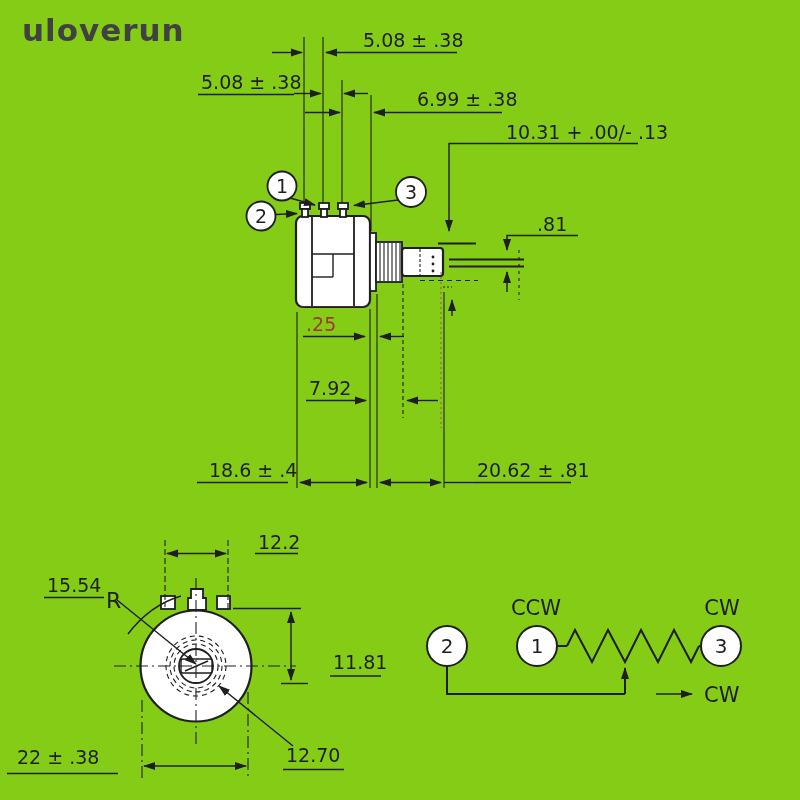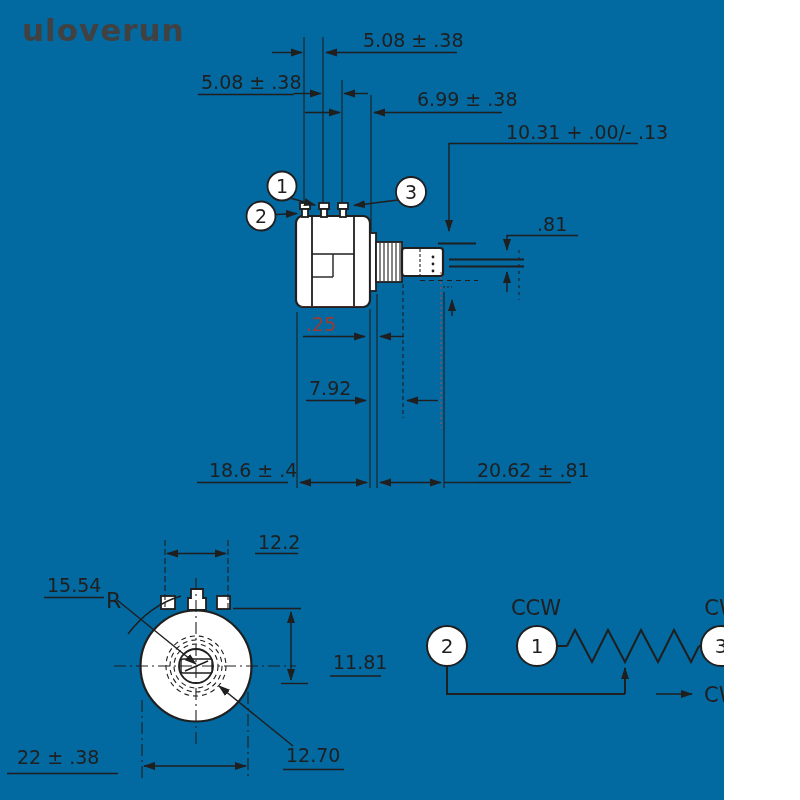--- a/index.html
+++ b/index.html
@@ -1,16 +1,16 @@
 <!DOCTYPE html>
 <html><head>
 <meta charset="utf-8">
 <style>
   html,body{margin:0;padding:0;background:#ffffff;}
-  .page{position:relative;width:724px;height:800px;background:#0369a1;overflow:hidden;
+  .page{position:relative;width:800px;height:800px;background:#84cc16;overflow:hidden;
         font-family:"DejaVu Sans","Liberation Sans",sans-serif;}
   svg{position:absolute;top:0;left:0;}
   text{fill:#1f1f1f;font-family:"DejaVu Sans","Liberation Sans",sans-serif;}
   .dim{font-size:19px;}
   .dim-red{font-size:19px;fill:#9c3b32;}
   .term{font-size:19px;text-anchor:middle;}
   .term-sch{font-size:20px;text-anchor:middle;}
   .schlabel{font-size:21px;}
   .rlabel{font-size:22px;}
   .watermark{font-size:31px;font-weight:700;fill:#414141;letter-spacing:1px;}

